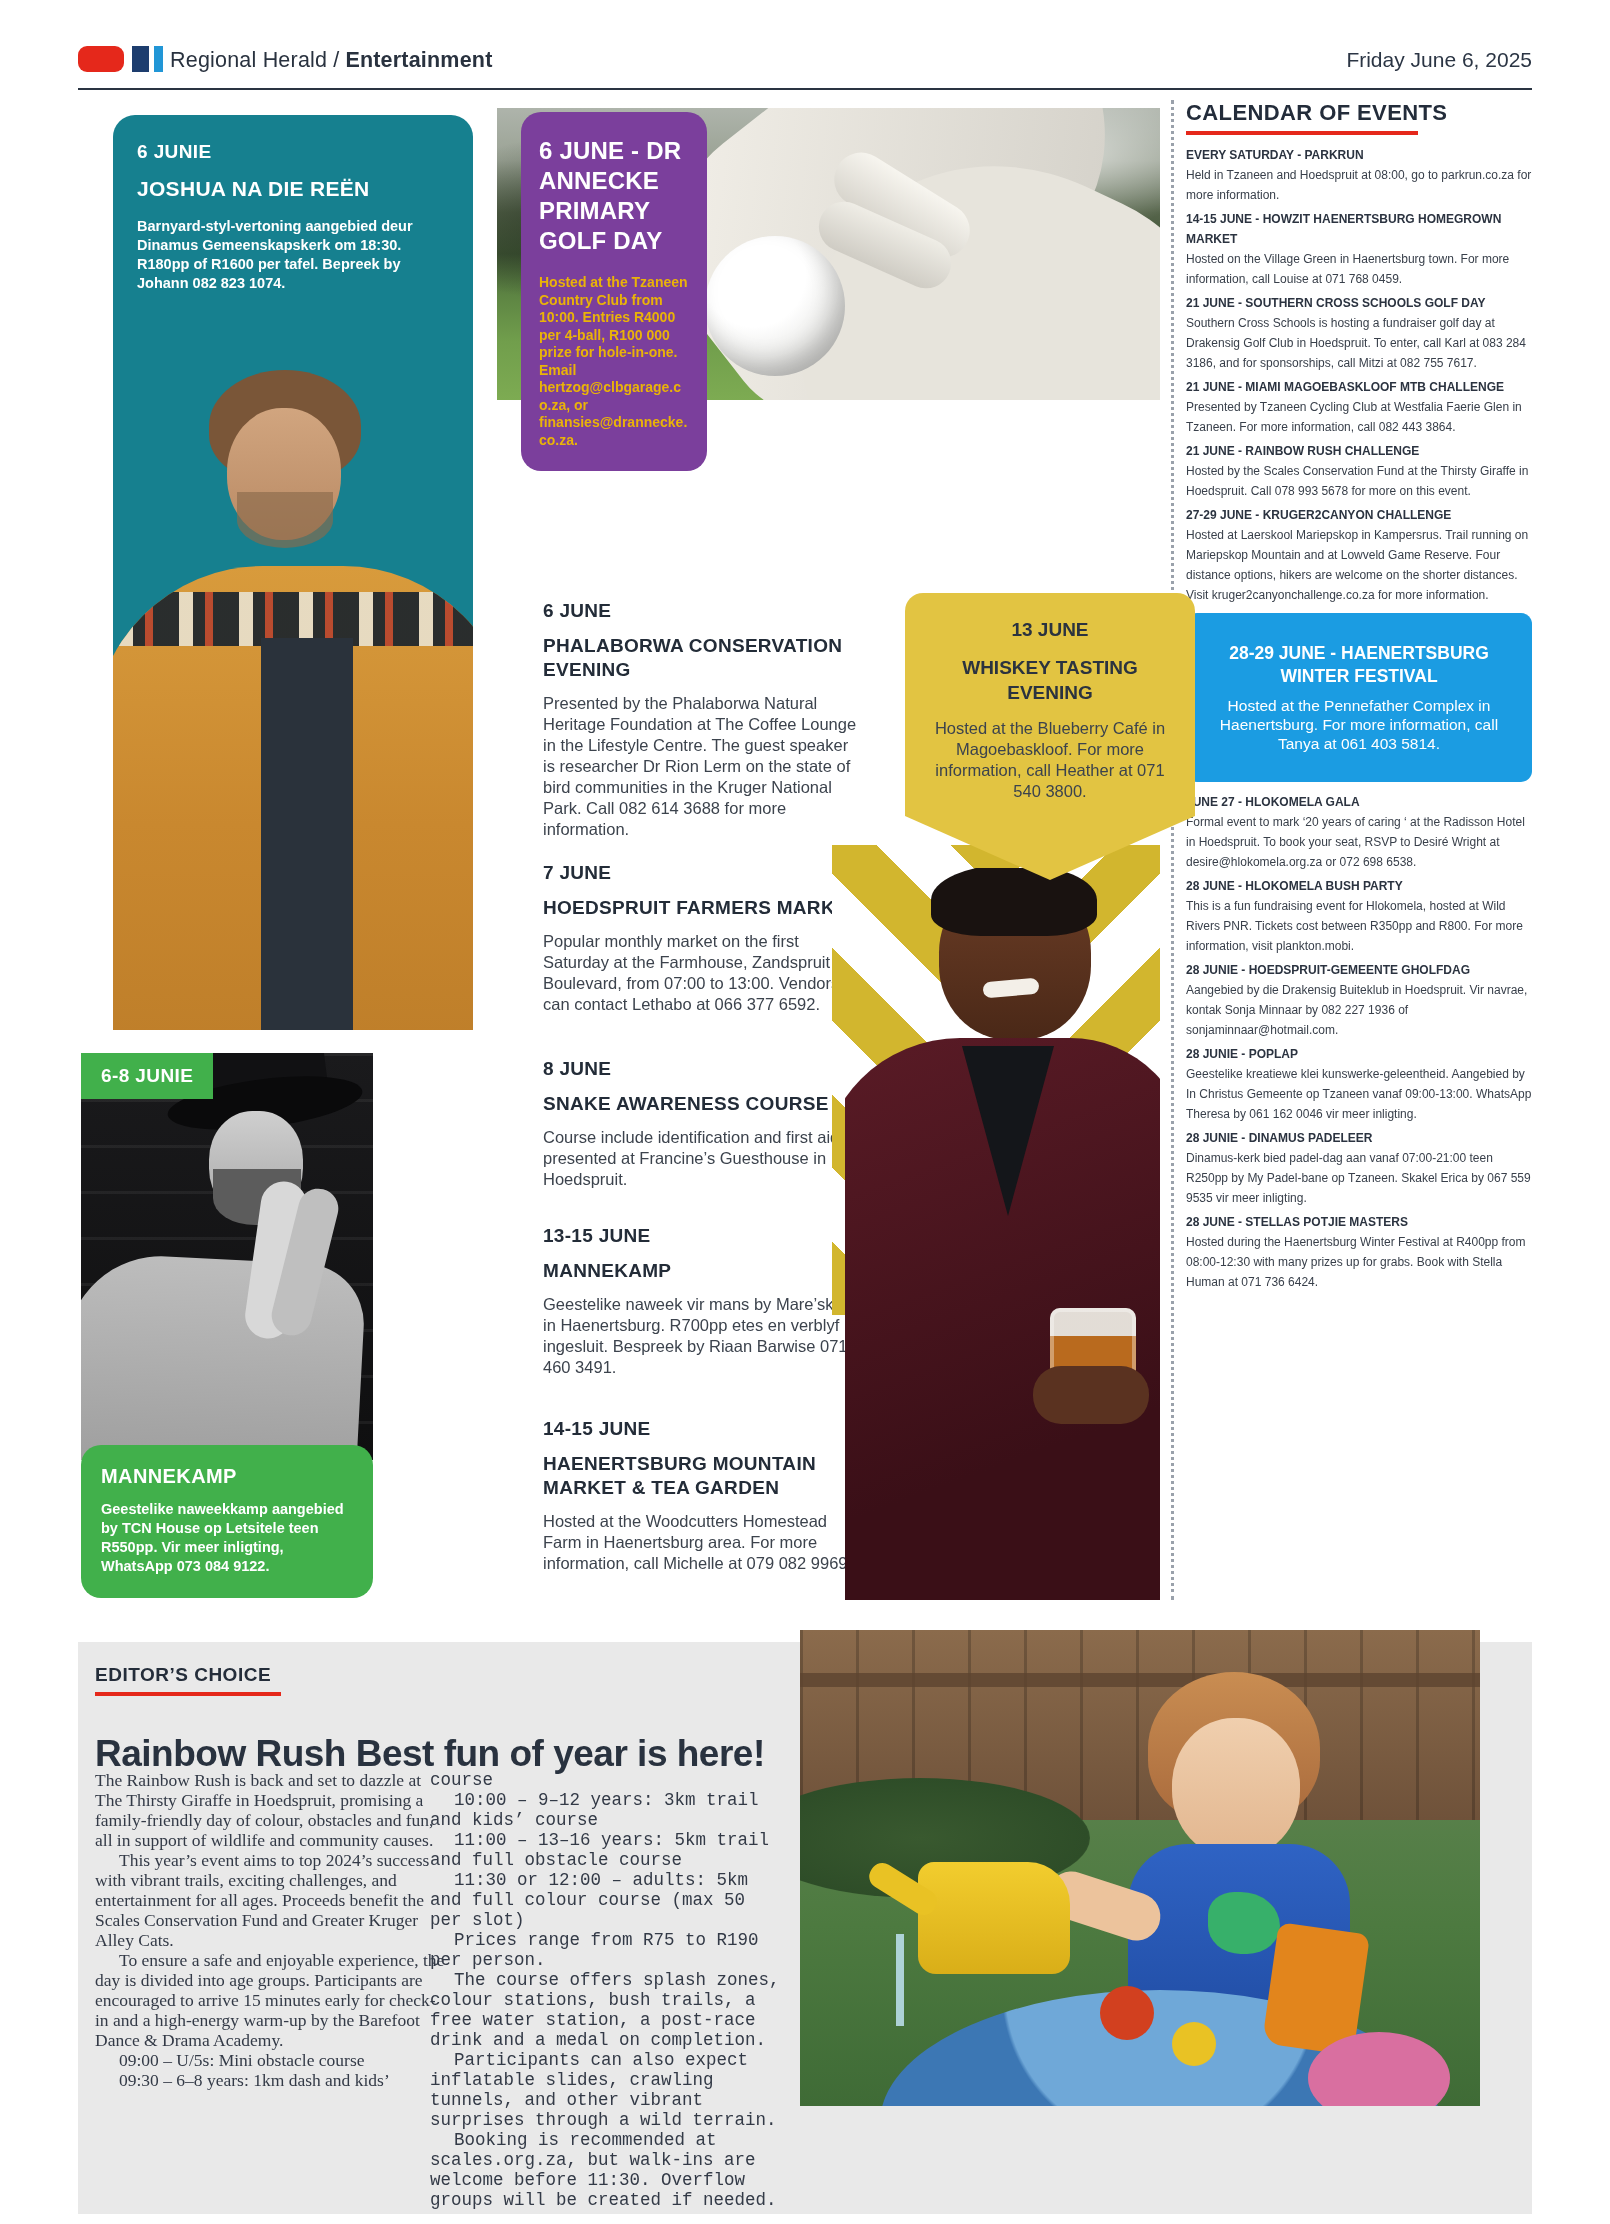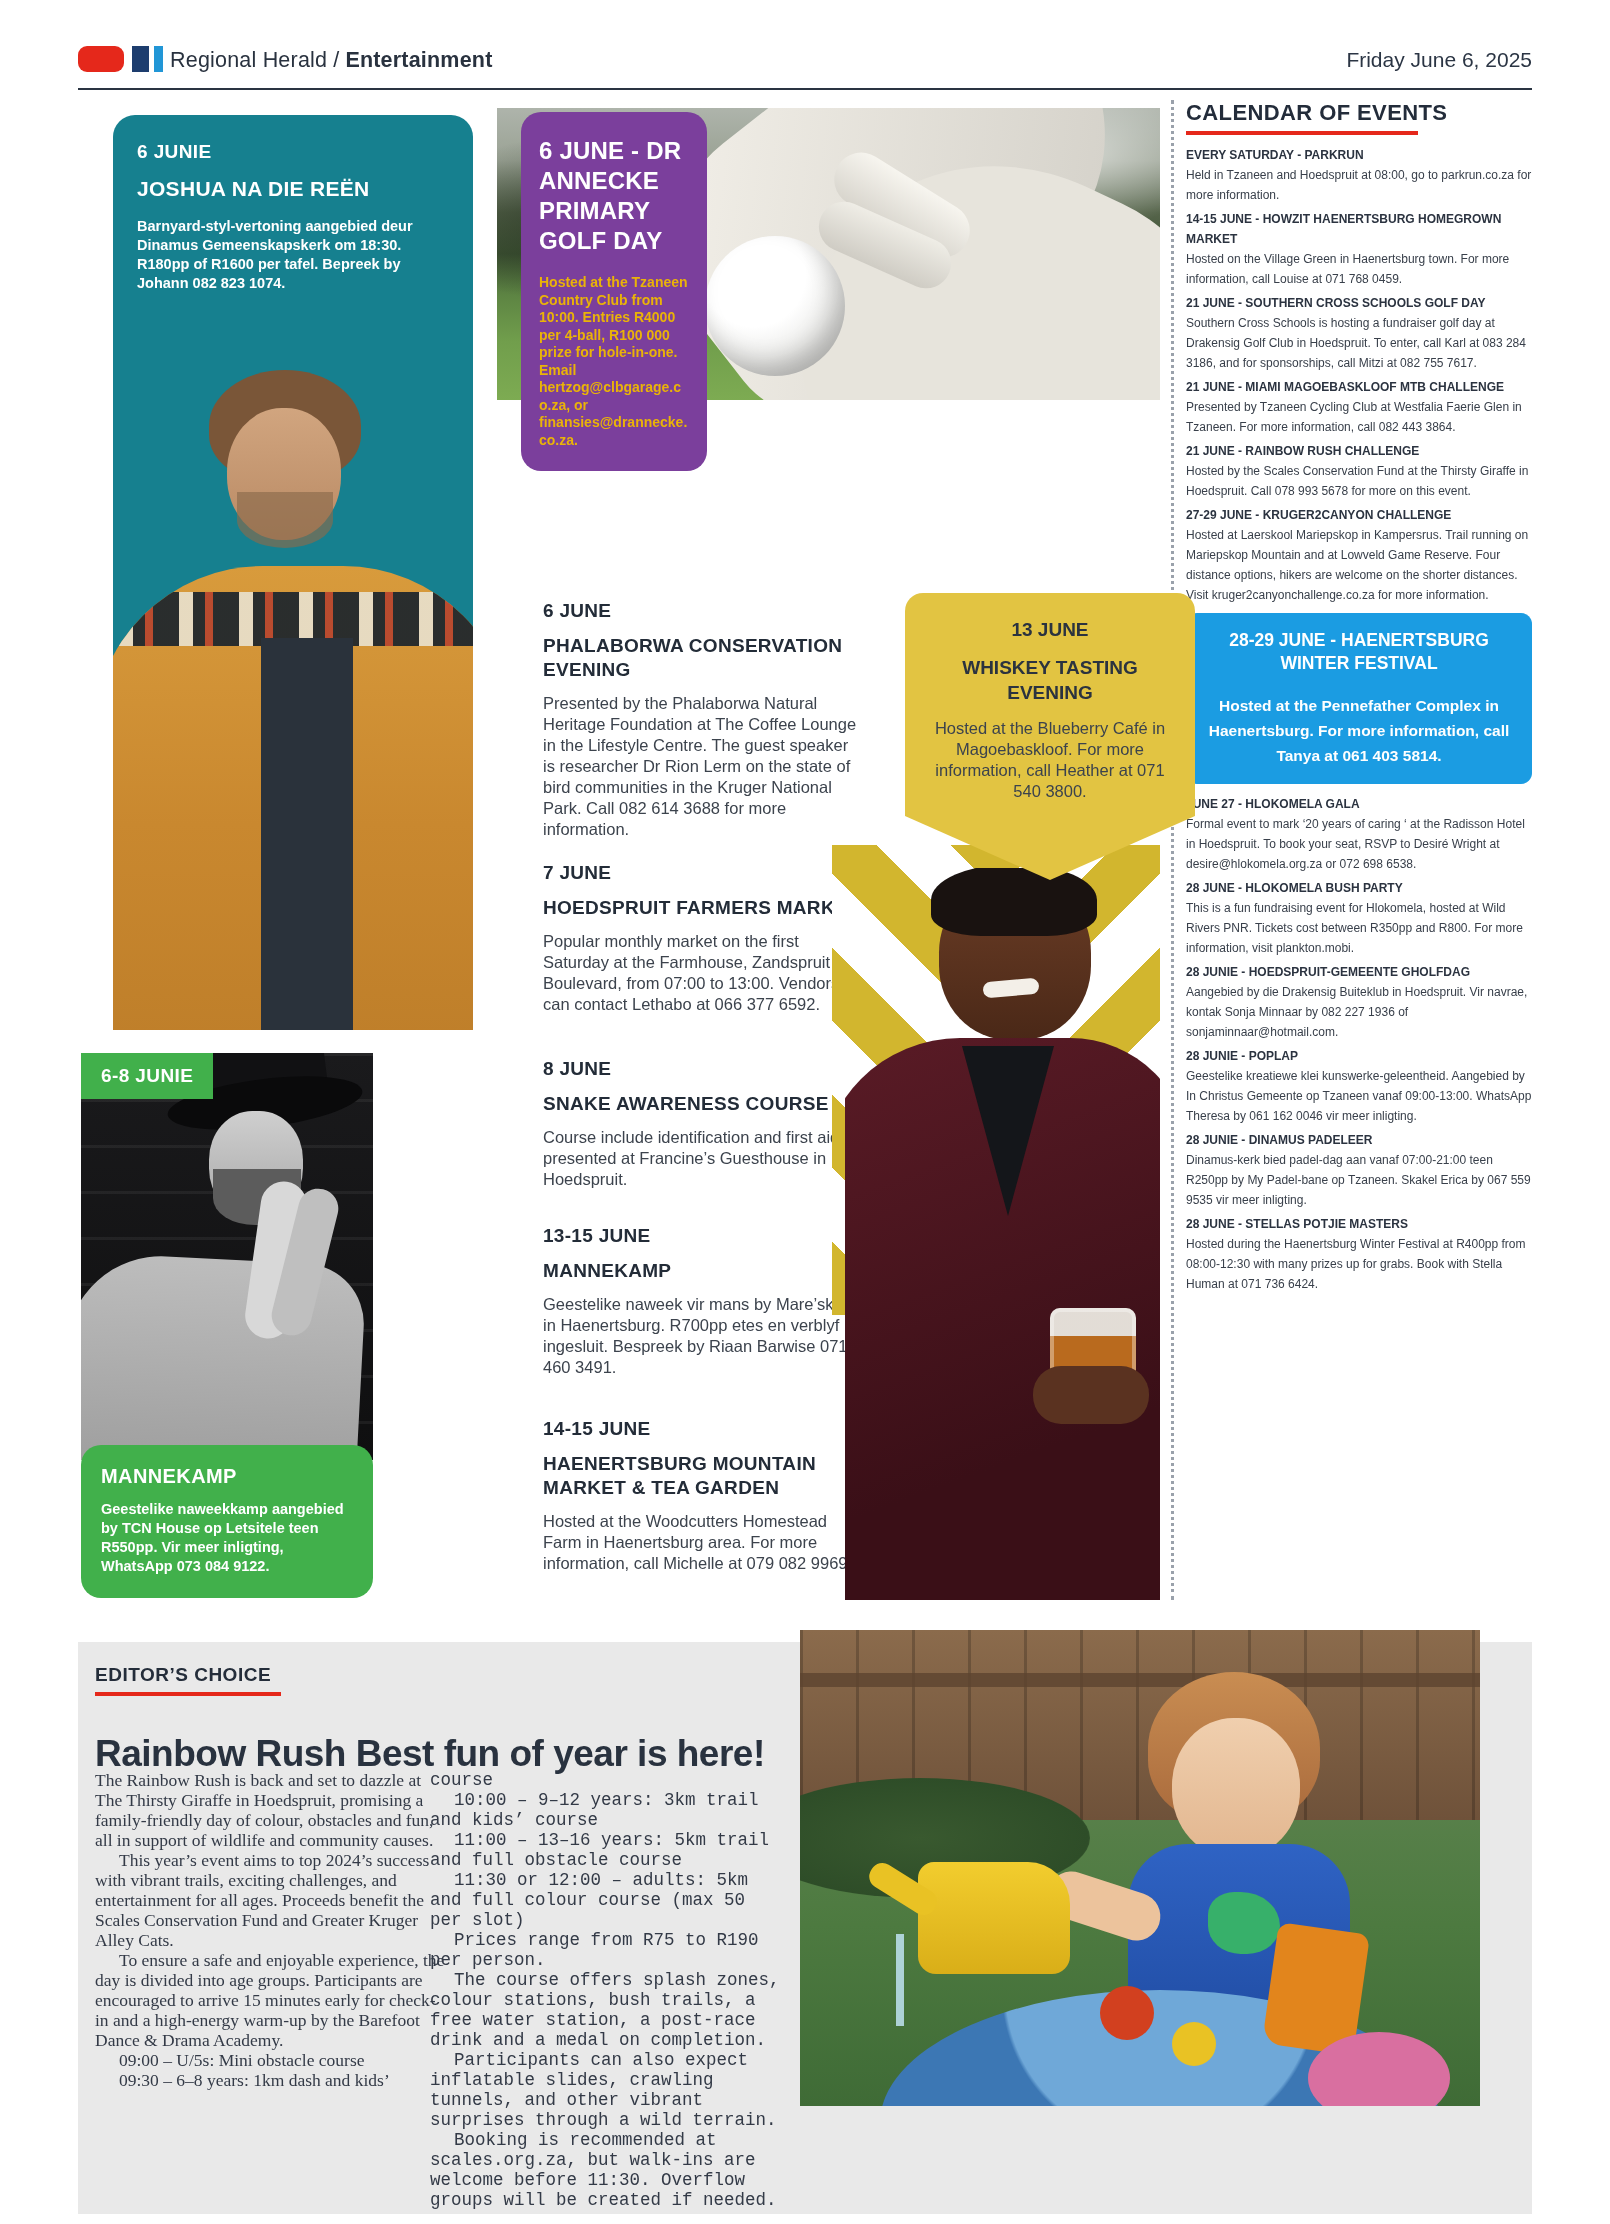--- a/index.html
+++ b/index.html
@@ -106,23 +106,23 @@
   .mn-title{font-size:20px;font-weight:700;color:#fff;letter-spacing:.4px;margin-bottom:12px;}
   .mn-body{font-size:14.5px;line-height:19px;font-weight:700;color:#fff;}
 
   
   .divider{position:absolute;left:1171px;top:100px;height:1500px;width:0;border-left:3px dotted #9aa1ab;}
   .calendar{position:absolute;left:1186px;top:100px;width:346px;}
   .cal-head{font-size:22px;font-weight:700;color:#232c3a;letter-spacing:.4px;margin:0;}
   .cal-underline{width:232px;height:4px;background:#e5281b;margin:5px 0 10px 0;}
   .cal-ev{font-size:12px;line-height:20px;color:#39404b;margin-bottom:4px;}
   .cal-ev .t{display:block;font-weight:700;color:#2b3340;}
-  .festival{background:#1b9ce2;border-radius:11px;padding:16px 18px;margin:8px 0 10px 0;text-align:center;color:#fff;}
+  .festival{background:#1b9ce2;border-radius:11px;padding:29px 18px;margin:8px 0 10px 0;text-align:center;color:#fff;}
   .fv-title{font-size:17.5px;line-height:23px;font-weight:700;}
-  .fv-body{font-size:15.5px;line-height:25px;font-weight:700;margin-top:18px;}
+  .fv-body{font-size:15.5px;line-height:19px;font-weight:400;margin-top:8px;}
 
   
   .editors{position:absolute;left:78px;top:1642px;width:1454px;height:572px;background:#e9e9e9;}
   .ed-label{position:absolute;left:17px;top:22px;font-size:19px;font-weight:700;color:#242d3a;letter-spacing:.5px;}
   .ed-underline{position:absolute;left:17px;top:50px;width:186px;height:4px;background:#e5281b;}
   .ed-head{position:absolute;left:17px;top:66px;font-size:37px;font-weight:700;color:#29323f;letter-spacing:-.5px;}
   .ed-col{position:absolute;top:128px;width:352px;font-family:"Liberation Serif","DejaVu Serif",serif;
           font-size:17.5px;line-height:20px;color:#333a47;}
   .ed-col p{margin:0;}
   .ed-col p.ind{text-indent:24px;}

